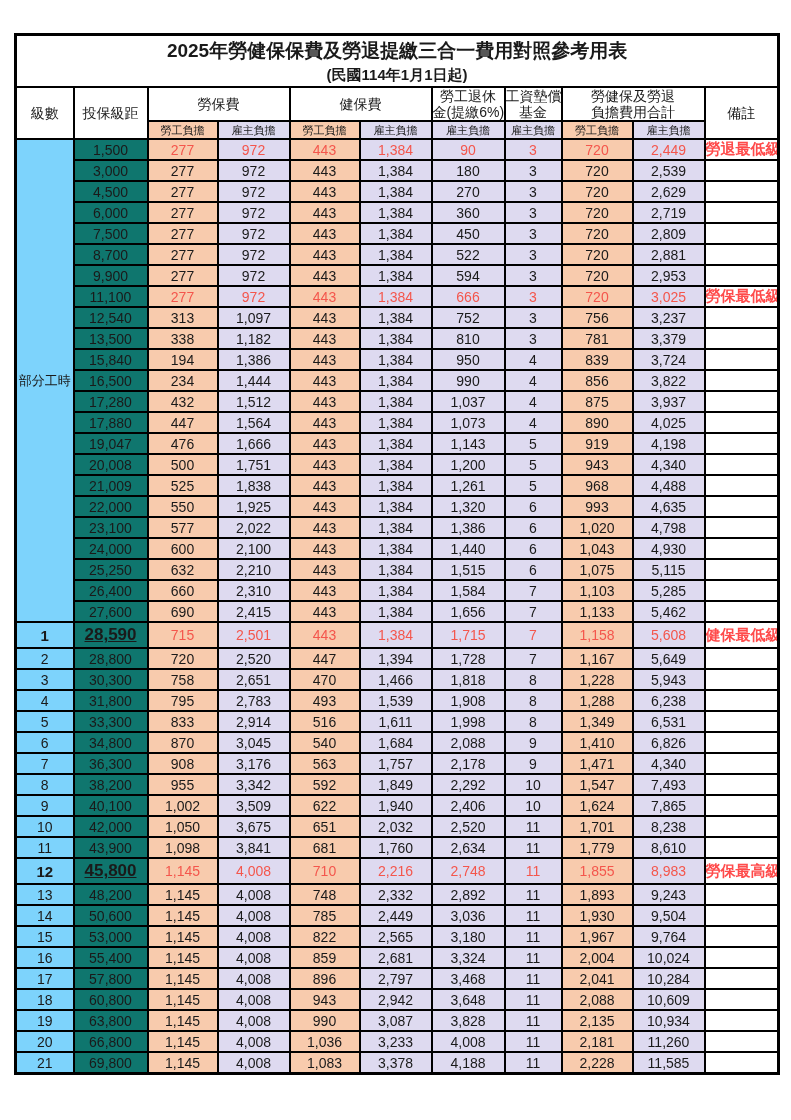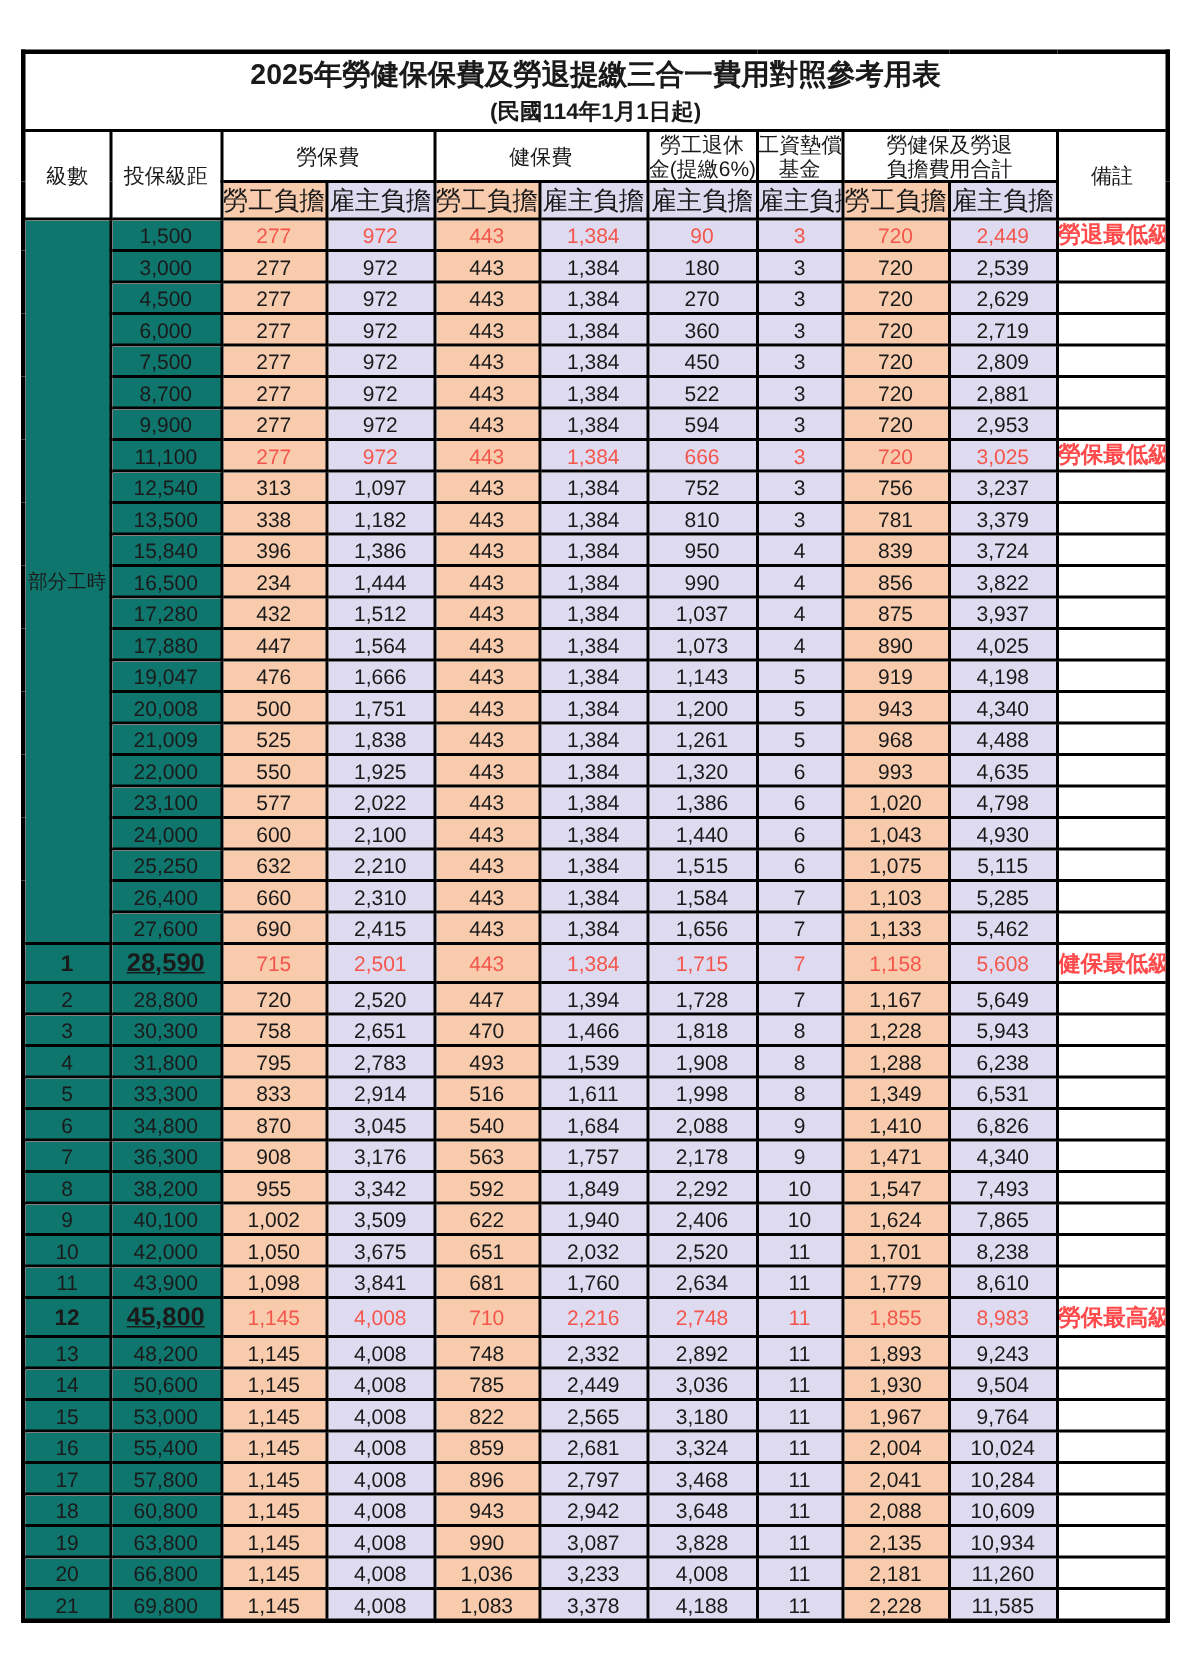--- a/index.html
+++ b/index.html
@@ -6,25 +6,25 @@
   body{width:791px;height:1120px;position:relative;
        font-family:"Liberation Sans","DejaVu Sans",sans-serif;color:#1a1a1a;}
   table{position:absolute;left:14px;top:33px;width:763px;
         border-collapse:collapse;table-layout:fixed;border:3px solid #000;}
   th,td{border:2px solid #000;text-align:center;vertical-align:middle;
         padding:0;overflow:hidden;white-space:nowrap;}
   .title-cell{height:50px;background:#fff;}
   .t1{font-size:19px;font-weight:bold;line-height:27px;text-align:center;}
   .t2{font-size:15px;font-weight:bold;line-height:21px;text-align:center;}
   .h1 th{height:32px;font-size:14px;font-weight:normal;background:#fff;line-height:16px;}
-  .h2 th{height:16px;font-size:17px;font-weight:normal;margin-left:48px;}
+  .h2 th{height:16px;font-size:11px;font-weight:normal;margin-left:48px;}
   .wk{background:var(--worker-bg,#F8CBAD);}
   .em{background:var(--employer-bg,#DEDAF0);}
   tbody td{height:19px;font-size:14px;}
-  td.level{background:#0f766e;}
+  td.level{background:#7dd3fc;}
   td.bracket{background:#0f766e;font-size:14px;}
   td.note{background:#fff;font-size:15px;font-weight:bold;color:var(--note-red,#FF4B4B);}
   td.merge{font-size:13px;}
   tr.big td{height:24px;}
   tr.big td.bracket{font-size:17px;font-weight:bold;text-decoration:underline;}
   tr.big td.level{font-size:15px;font-weight:bold;}
   tr.red td.val{color:var(--red-text,#F4564C);}
 </style>
 </head>
 <body>
@@ -197,21 +197,21 @@
         <td class="val wk">443</td>
         <td class="val em">1,384</td>
         <td class="val em">810</td>
         <td class="val em">3</td>
         <td class="val wk">781</td>
         <td class="val em">3,379</td>
         <td class="note"></td>
       </tr>
       <tr>
         <td class="bracket">15,840</td>
-        <td class="val wk">396</td>
+        <td class="val wk">194</td>
         <td class="val em">1,386</td>
         <td class="val wk">443</td>
         <td class="val em">1,384</td>
         <td class="val em">950</td>
         <td class="val em">4</td>
         <td class="val wk">839</td>
         <td class="val em">3,724</td>
         <td class="note"></td>
       </tr>
       <tr>

